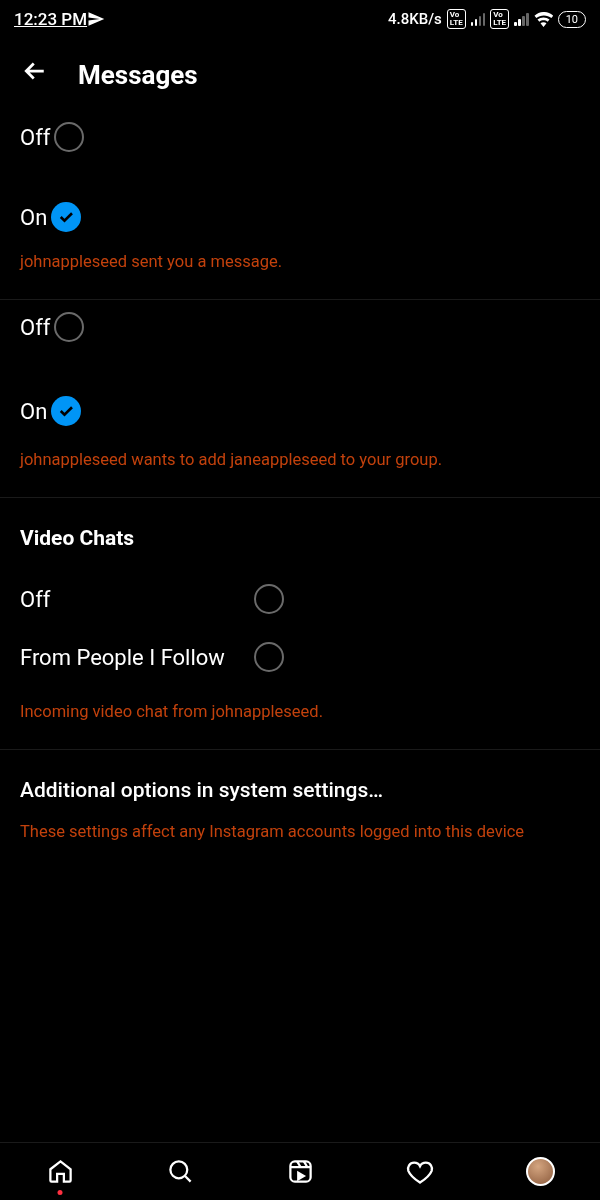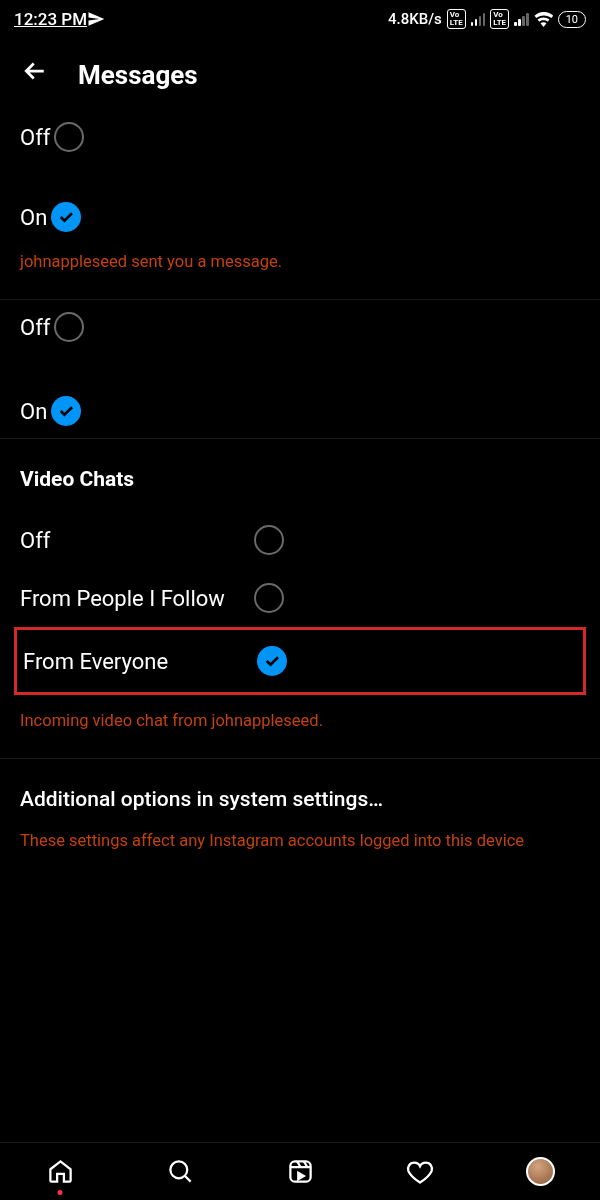--- a/index.html
+++ b/index.html
@@ -250,45 +250,36 @@
   </div>
   <div style="height:30px"></div>
   <div class="radio-row-inline" style="padding:12px 0;">
     <span class="radio-label">On</span>
     <span class="radio-circle selected">
       <svg width="18" height="18" viewBox="0 0 24 24" fill="none" stroke="#000" stroke-width="3.5">
           <path d="M5 12l5 5L20 7"></path>
         </svg>
     </span>
   </div>
+  <div class="description">johnappleseed wants to add janeappleseed to your group.</div>
 </div>
 
 <div class="section">
   <div class="section-title">Video Chats</div>
 
   <div class="radio-row">
     <span class="radio-label-wide">Off</span>
     <span class="radio-circle"></span>
   </div>
 
   <div class="radio-row">
     <span class="radio-label-wide">From People I Follow</span>
     <span class="radio-circle"></span>
   </div>
 
-  <div class="highlight-box">
-    <div class="radio-row" style="padding:6px 0;">
-      <span class="radio-label-wide">From Everyone</span>
-      <span class="radio-circle selected">
-        <svg width="18" height="18" viewBox="0 0 24 24" fill="none" stroke="#000" stroke-width="3.5">
-            <path d="M5 12l5 5L20 7"></path>
-          </svg>
-      </span>
-    </div>
-  </div>
 
   <div class="description" style="padding-top:14px;">Incoming video chat from johnappleseed.</div>
 </div>
 
 <div class="section">
   <div class="additional-title">Additional options in system settings…</div>
   <div class="description" style="padding-top:18px;">These settings affect any Instagram accounts logged into this device</div>
 </div>
 
 <div class="bottom-nav">

